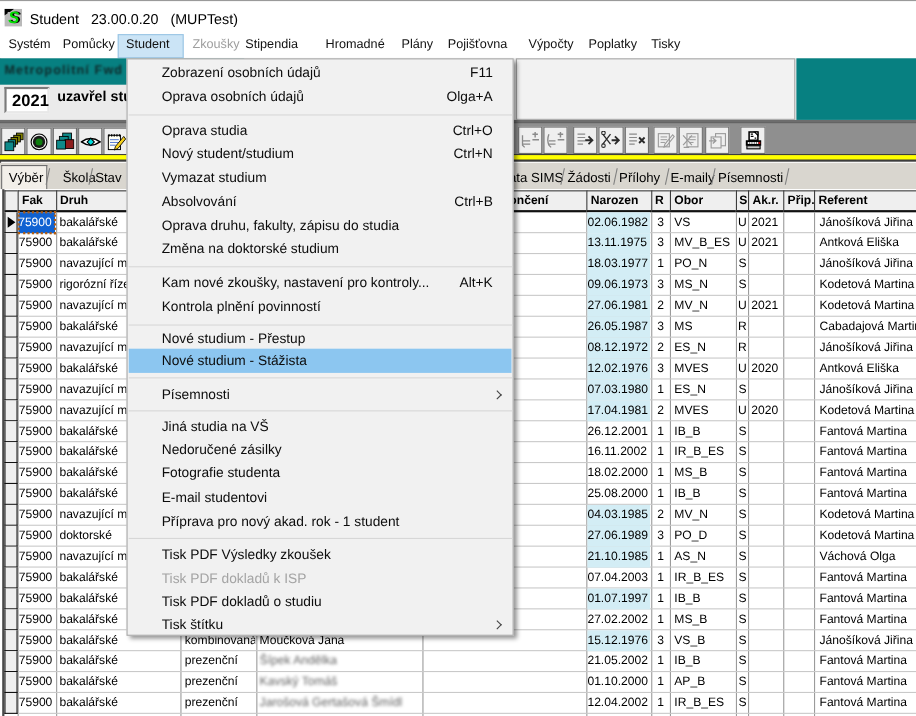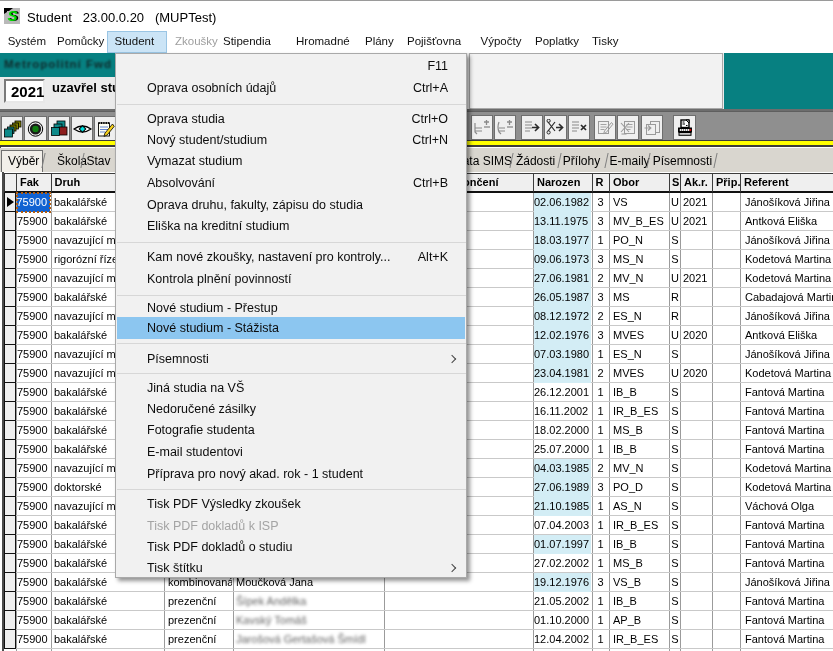--- a/index.html
+++ b/index.html
@@ -375,21 +375,21 @@
     <div class="c fak" style="top:173.0px">75900</div>
     <div class="c druh" style="top:173.0px">navazující magisterské</div>
     <div class="c nar blue" style="top:173.0px">07.03.1980</div>
     <div class="c rr" style="top:173.0px">1</div>
     <div class="c obor" style="top:173.0px">ES_N</div>
     <div class="c ss" style="top:173.0px">S</div>
     <div class="c ref" style="top:173.0px">Jánošíková Jiřina</div>
 <div class="mk" style="top:192.0px"></div>
     <div class="c fak" style="top:192.0px">75900</div>
     <div class="c druh" style="top:192.0px">navazující magisterské</div>
-    <div class="c nar blue" style="top:192.0px">23.04.1981</div>
+    <div class="c nar blue" style="top:192.0px">17.04.1981</div>
     <div class="c rr" style="top:192.0px">2</div>
     <div class="c obor" style="top:192.0px">MVES</div>
     <div class="c ss" style="top:192.0px">U</div>
     <div class="c akr" style="top:192.0px">2020</div>
     <div class="c ref" style="top:192.0px">Kodetová Martina</div>
 <div class="mk" style="top:211.0px"></div>
     <div class="c fak" style="top:211.0px">75900</div>
     <div class="c druh" style="top:211.0px">bakalářské</div>
     <div class="c nar" style="top:211.0px">26.12.2001</div>
     <div class="c rr" style="top:211.0px">1</div>
@@ -408,21 +408,21 @@
     <div class="c fak" style="top:249.0px">75900</div>
     <div class="c druh" style="top:249.0px">bakalářské</div>
     <div class="c nar" style="top:249.0px">18.02.2000</div>
     <div class="c rr" style="top:249.0px">1</div>
     <div class="c obor" style="top:249.0px">MS_B</div>
     <div class="c ss" style="top:249.0px">S</div>
     <div class="c ref" style="top:249.0px">Fantová Martina</div>
 <div class="mk" style="top:268.0px"></div>
     <div class="c fak" style="top:268.0px">75900</div>
     <div class="c druh" style="top:268.0px">bakalářské</div>
-    <div class="c nar" style="top:268.0px">25.07.2000</div>
+    <div class="c nar" style="top:268.0px">25.08.2000</div>
     <div class="c rr" style="top:268.0px">1</div>
     <div class="c obor" style="top:268.0px">IB_B</div>
     <div class="c ss" style="top:268.0px">S</div>
     <div class="c ref" style="top:268.0px">Fantová Martina</div>
 <div class="mk" style="top:287.0px"></div>
     <div class="c fak" style="top:287.0px">75900</div>
     <div class="c druh" style="top:287.0px">navazující magisterské</div>
     <div class="c nar blue" style="top:287.0px">04.03.1985</div>
     <div class="c rr" style="top:287.0px">2</div>
     <div class="c obor" style="top:287.0px">MV_N</div>
@@ -466,21 +466,21 @@
     <div class="c nar" style="top:382.0px">27.02.2002</div>
     <div class="c rr" style="top:382.0px">1</div>
     <div class="c obor" style="top:382.0px">MS_B</div>
     <div class="c ss" style="top:382.0px">S</div>
     <div class="c ref" style="top:382.0px">Fantová Martina</div>
 <div class="mk" style="top:401.0px"></div>
     <div class="c fak" style="top:401.0px">75900</div>
     <div class="c druh" style="top:401.0px">bakalářské</div>
     <div class="c forma" style="top:401.0px">kombinovaná</div>
     <div class="c name" style="top:401.0px">Moučková Jana</div>
-    <div class="c nar blue" style="top:401.0px">19.12.1976</div>
+    <div class="c nar blue" style="top:401.0px">15.12.1976</div>
     <div class="c rr" style="top:401.0px">3</div>
     <div class="c obor" style="top:401.0px">VS_B</div>
     <div class="c ss" style="top:401.0px">S</div>
     <div class="c ref" style="top:401.0px">Jánošíková Jiřina</div>
 <div class="mk" style="top:420.0px"></div>
     <div class="c fak" style="top:420.0px">75900</div>
     <div class="c druh" style="top:420.0px">bakalářské</div>
     <div class="c forma" style="top:420.0px">prezenční</div>
     <div class="c name nblur" style="top:420.0px">Šípek Andělka</div>
     <div class="c nar" style="top:420.0px">21.05.2002</div>
@@ -505,25 +505,26 @@
     <div class="c name nblur" style="top:458.0px">Jarošová Gertašová Šmídl</div>
     <div class="c nar" style="top:458.0px">12.04.2002</div>
     <div class="c rr" style="top:458.0px">1</div>
     <div class="c obor" style="top:458.0px">IR_B_ES</div>
     <div class="c ss" style="top:458.0px">S</div>
     <div class="c ref" style="top:458.0px">Fantová Martina</div>
 </div>
 
 <div id="dd">
 <div class="dmi" style="top:1px">
+      <span class="lbl">Zobrazení osobních údajů</span>
       <span class="sc">F11</span>
     </div>
 <div class="dmi" style="top:23.4px">
       <span class="lbl">Oprava osobních údajů</span>
-      <span class="sc">Ctrl+A</span>
+      <span class="sc">Olga+A</span>
     </div>
 <div class="dsep" style="top:49.5px"></div>
 <div class="dmi" style="top:53.9px">
       <span class="lbl">Oprava studia</span>
       <span class="sc">Ctrl+O</span>
     </div>
 <div class="dmi" style="top:75.4px">
       <span class="lbl">Nový student/studium</span>
       <span class="sc">Ctrl+N</span>
     </div>
@@ -531,21 +532,21 @@
       <span class="lbl">Vymazat studium</span>
     </div>
 <div class="dmi" style="top:118px">
       <span class="lbl">Absolvování</span>
       <span class="sc">Ctrl+B</span>
     </div>
 <div class="dmi" style="top:139.5px">
       <span class="lbl">Oprava druhu, fakulty, zápisu do studia</span>
     </div>
 <div class="dmi" style="top:161px">
-      <span class="lbl">Eliška na kreditní studium</span>
+      <span class="lbl">Změna na doktorské studium</span>
     </div>
 <div class="dsep" style="top:187.5px"></div>
 <div class="dmi" style="top:192.1px">
       <span class="lbl">Kam nové zkoušky, nastavení pro kontroly...</span>
       <span class="sc">Alt+K</span>
     </div>
 <div class="dmi" style="top:213.8px">
       <span class="lbl">Kontrola plnění povinností</span>
     </div>
 <div class="dsep" style="top:240.6px"></div>

